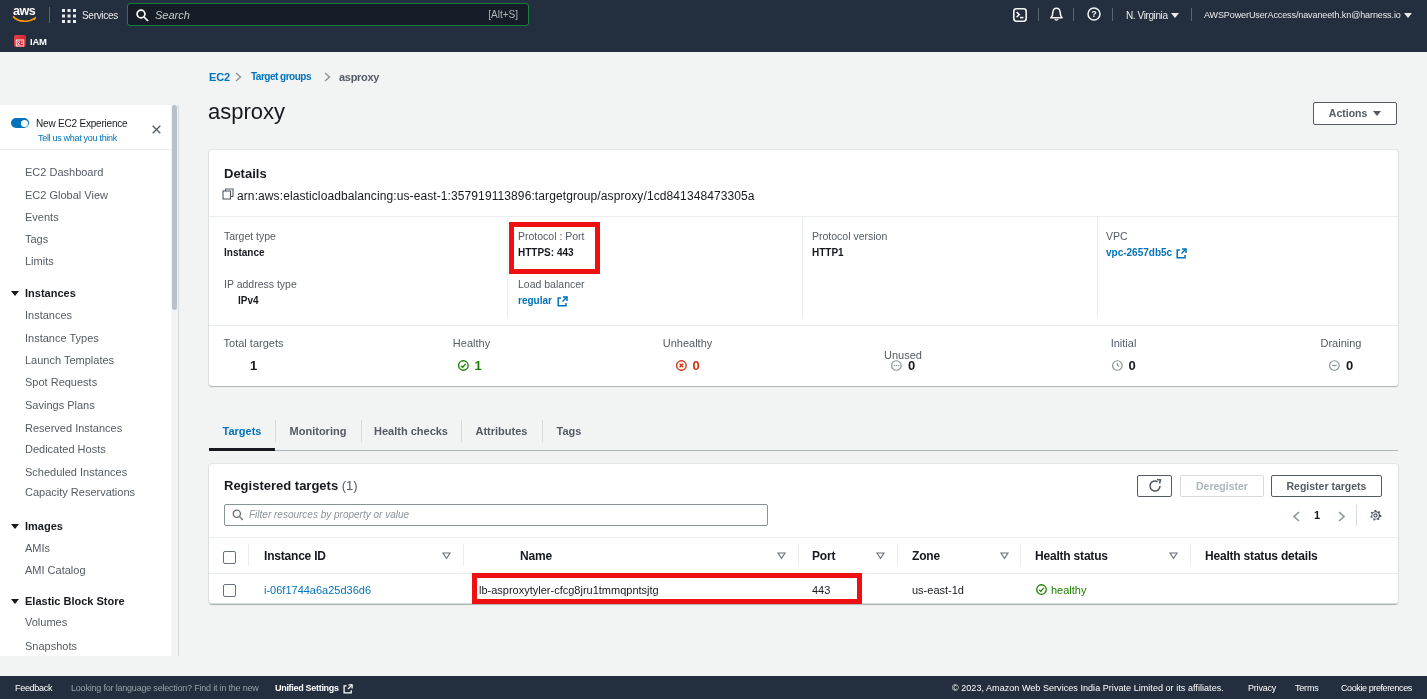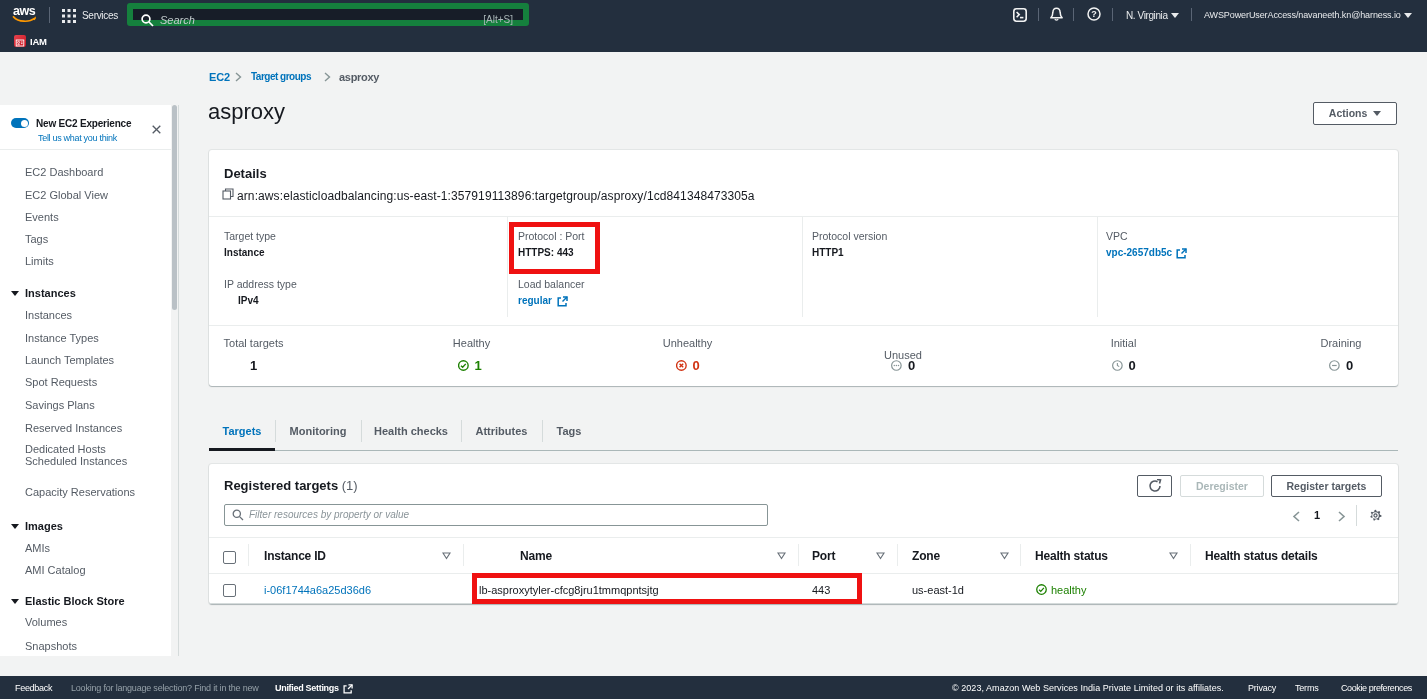--- a/index.html
+++ b/index.html
@@ -3,21 +3,21 @@
 <meta charset="utf-8">
 <style>
 * { margin:0; padding:0; box-sizing:border-box; }
 html,body { width:1427px; height:699px; overflow:hidden; }
 body { font-family:"Liberation Sans", sans-serif; background:#f2f3f3; position:relative; }
 .abs { position:absolute; }
 
 #nav { position:absolute; left:0; top:0; width:1427px; height:52px; background:#232f3e; }
 #nav .vdiv { position:absolute; width:1px; background:#5a6575; }
 .navtxt { color:#e9ebed; font-size:10px; }
-#search { position:absolute; left:127px; top:3px; width:402px; height:23px; background:#171d28; border:6px solid #15803d; border-radius:3px; }
+#search { position:absolute; left:127px; top:3px; width:402px; height:23px; background:#171d28; border:1px solid #15803d; border-radius:3px; }
 #search .ph { position:absolute; left:27px; top:5px; font-style:italic; color:#c3ccce; font-size:11px; }
 #search .alt { position:absolute; right:10px; top:5px; color:#aab7b8; font-size:10px; }
 
 #side { position:absolute; left:0; top:105px; width:179px; height:551px; background:#fff; border-right:1px solid #d5dbdb; }
 #sbar { position:absolute; left:171px; top:105px; width:7px; height:551px; background:#f2f3f3; }
 #sthumb { position:absolute; left:172px; top:105px; width:5px; height:205px; background:#bac1c6; border-radius:3px; }
 .sitem { position:absolute; left:25px; font-size:11px; color:#545b64; white-space:nowrap; }
 .shead { position:absolute; left:25px; font-size:11px; font-weight:bold; color:#16191f; white-space:nowrap; }
 .stri { position:absolute; left:11px; width:0; height:0; border-left:4px solid transparent; border-right:4px solid transparent; border-top:5px solid #16191f; }
 
@@ -104,21 +104,21 @@
         <line x1="7" y1="5" x2="8.6" y2="5" stroke="#fff" stroke-width="0.8"></line>
         <line x1="7" y1="6.6" x2="8.6" y2="6.6" stroke="#fff" stroke-width="0.8"></line>
       </svg>
   </div>
   <div class="abs" style="left:30px;top:36px;color:#fff;font-size:9.5px;font-weight:bold;letter-spacing:-0.2px;">IAM</div>
 </div>
 
 <div id="side">
   <div class="abs" style="left:11px;top:13px;width:18px;height:10px;background:#0073bb;border-radius:5px;"></div>
   <div class="abs" style="left:21px;top:14.5px;width:7px;height:7px;background:#fff;border-radius:50%;"></div>
-  <div class="abs" style="left:36px;top:13px;font-size:10px;font-weight:bold;color:#16191f;letter-spacing:-0.2px;">New EC2 Experience</div>
+  <div class="abs" style="left:36px;top:13px;font-size:10px;font-weight:normal;color:#16191f;letter-spacing:-0.2px;">New EC2 Experience</div>
   <div class="abs" style="left:38px;top:28px;font-size:9px;color:#0073bb;letter-spacing:-0.3px;">Tell us what you think</div>
   <svg class="abs" style="left:152px;top:20px;" width="9" height="9" viewBox="0 0 9 9">
       <line x1="0.7" y1="0.7" x2="8.3" y2="8.3" stroke="#545b64" stroke-width="1.3"></line>
       <line x1="8.3" y1="0.7" x2="0.7" y2="8.3" stroke="#545b64" stroke-width="1.3"></line>
     </svg>
   <div class="hsep" style="left:0;top:44px;width:171px;"></div>
 </div>
 <div id="sbar"></div>
 <div id="sthumb"></div>
 <div id="sidelinks">
@@ -129,21 +129,21 @@
     <div class="sitem" style="top:255.1px;">Limits</div>
     <div class="stri" style="top:290.7px;"></div>
     <div class="shead" style="top:286.7px;">Instances</div>
     <div class="sitem" style="top:309.0px;">Instances</div>
     <div class="sitem" style="top:331.5px;">Instance Types</div>
     <div class="sitem" style="top:353.5px;">Launch Templates</div>
     <div class="sitem" style="top:375.9px;">Spot Requests</div>
     <div class="sitem" style="top:399.0px;">Savings Plans</div>
     <div class="sitem" style="top:421.9px;">Reserved Instances</div>
     <div class="sitem" style="top:443.3px;">Dedicated Hosts</div>
-    <div class="sitem" style="top:455px;">Scheduled Instances</div>
+    <div class="sitem" style="top:466px;">Scheduled Instances</div>
     <div class="sitem" style="top:485.5px;">Capacity Reservations</div>
     <div class="stri" style="top:524.3px;"></div>
     <div class="shead" style="top:520.3px;">Images</div>
     <div class="sitem" style="top:542.2px;">AMIs</div>
     <div class="sitem" style="top:564.2px;">AMI Catalog</div>
     <div class="stri" style="top:599.2px;"></div>
     <div class="shead" style="top:595.2px;">Elastic Block Store</div>
     <div class="sitem" style="top:616.4px;">Volumes</div>
     <div class="sitem" style="top:639.5px;">Snapshots</div>
   </div>

